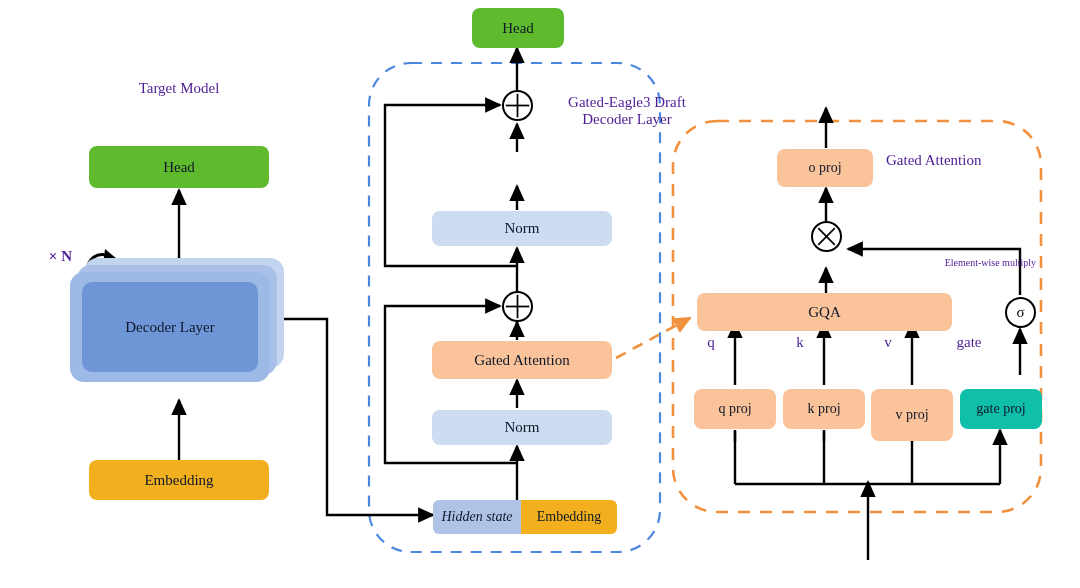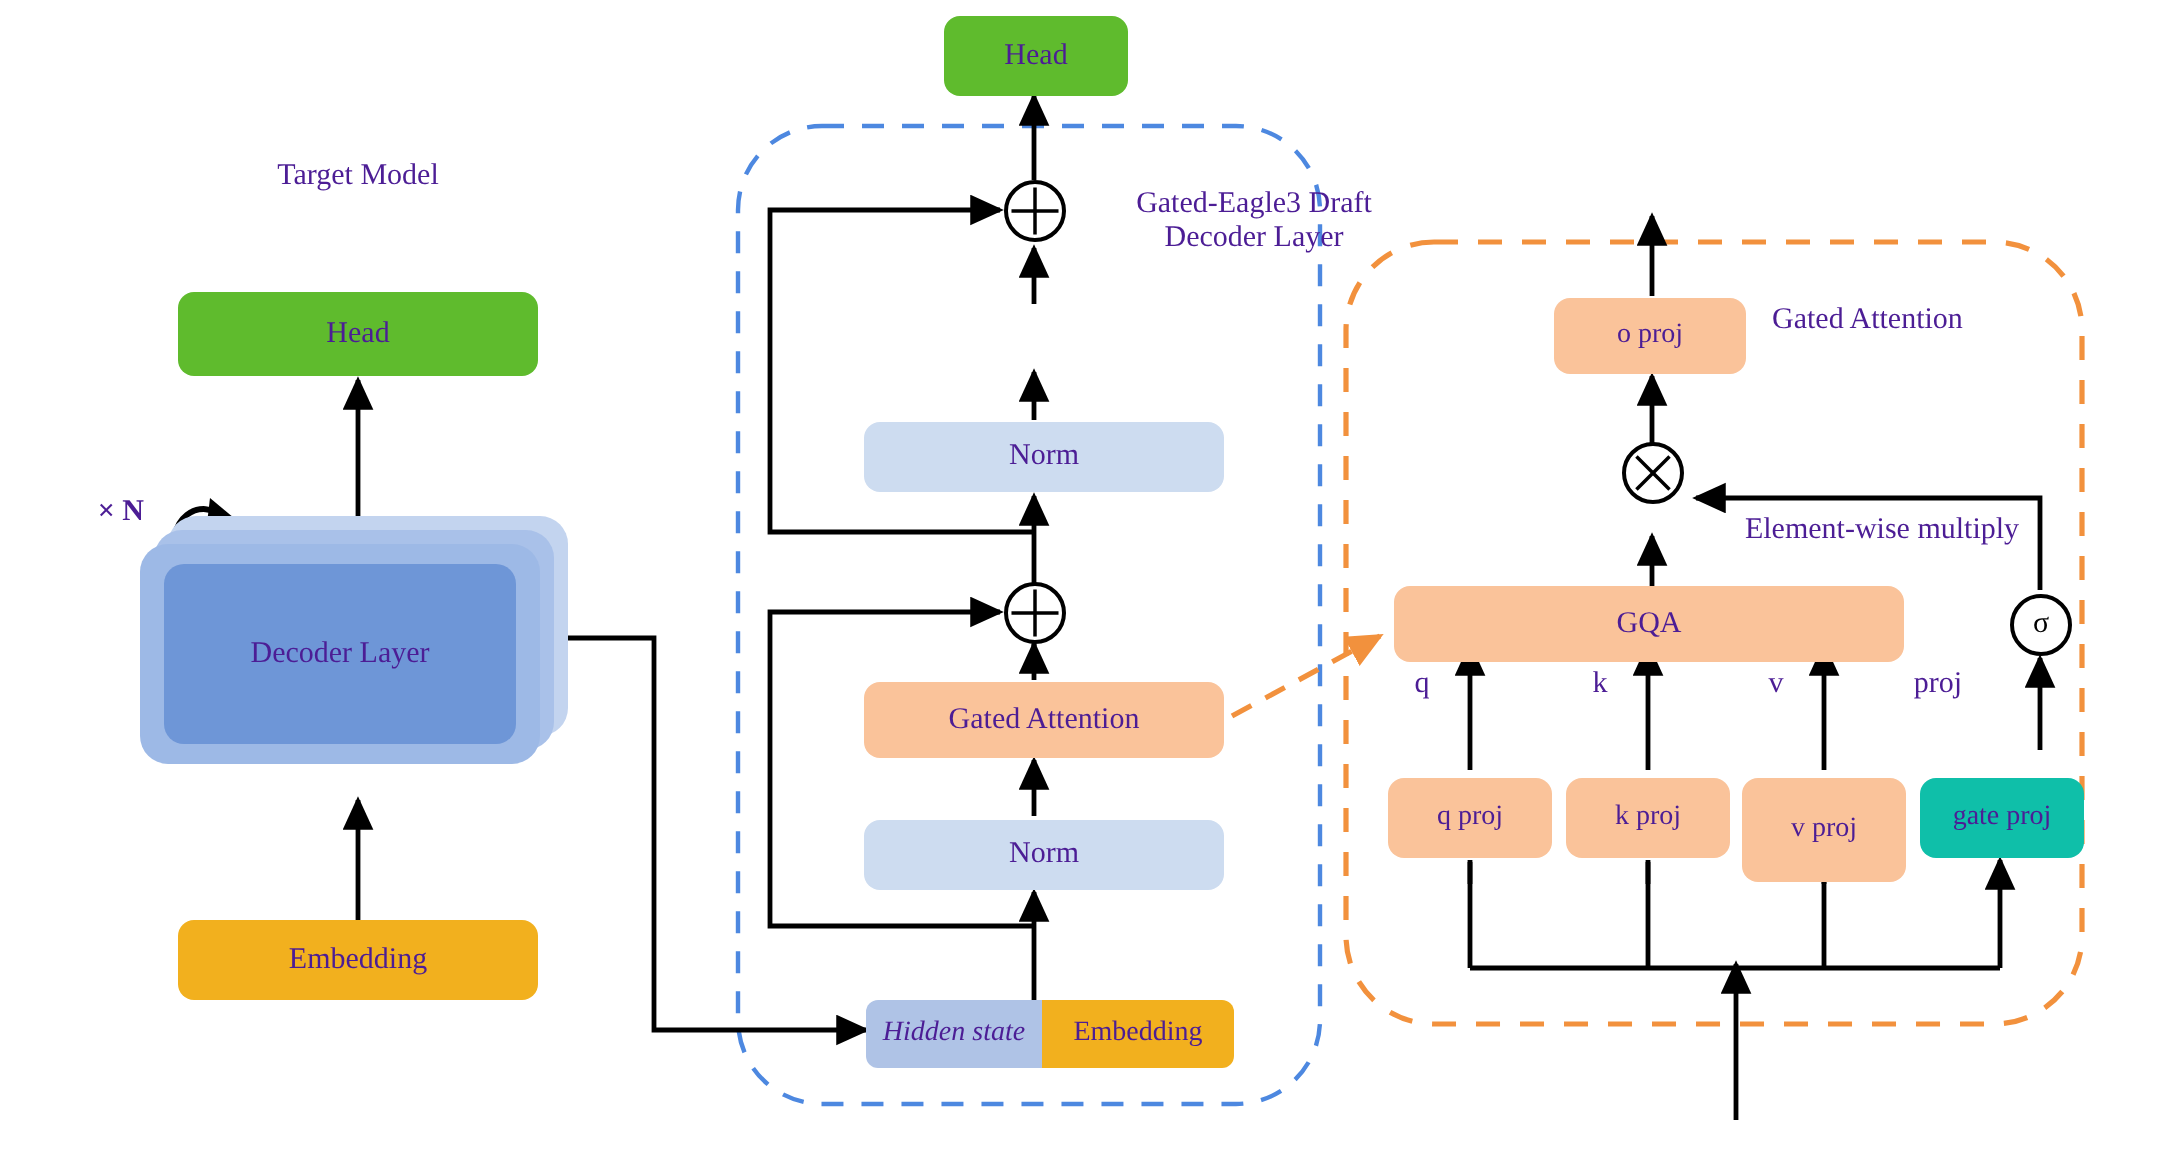--- a/index.html
+++ b/index.html
@@ -25,21 +25,21 @@
     height: 588px;
     pointer-events: none;
   }
   .node {
     position: absolute;
     display: flex;
     align-items: center;
     justify-content: center;
     box-sizing: border-box;
     text-align: center;
-    color: #4c1d95;
+    color: #0f172a;
     line-height: 1.1;
   }
   .rounded {
     border-radius: 8px;
   }
   .lbl {
     position: absolute;
     color: #4c1d95;
     white-space: pre-line;
     text-align: center;
@@ -188,34 +188,34 @@
     <span>o proj</span>
   </div>
 
   <div class="circ" style="left:811px; top:221px; width:31px; height:31px;">
     <svg width="31" height="31" viewBox="0 0 31 31">
       <line x1="6" y1="6" x2="25" y2="25" stroke="#000" stroke-width="2"></line>
       <line x1="25" y1="6" x2="6" y2="25" stroke="#000" stroke-width="2"></line>
     </svg>
   </div>
 
-  <div class="lbl" style="left:846px; top:257px; width:190px; font-size:15px; text-align:center;">Element-wise multiply</div>
+  <div class="lbl" style="left:846px; top:257px; width:190px; font-size:10px; text-align:right;">Element-wise multiply</div>
 
   <div class="node rounded" style="left:697px; top:293px; width:255px; height:38px; background:#FAC39A; font-size:15px;">
     <span>GQA</span>
   </div>
 
   <div class="circ" style="left:1005px; top:297px; width:31px; height:31px; font-size:15px;">
     <span>σ</span>
   </div>
 
   <div class="lbl" style="left:700px; top:334px; width:22px; font-size:15px;">q</div>
   <div class="lbl" style="left:789px; top:334px; width:22px; font-size:15px;">k</div>
   <div class="lbl" style="left:877px; top:334px; width:22px; font-size:15px;">v</div>
-  <div class="lbl" style="left:947px; top:334px; width:44px; font-size:15px;">proj</div>
+  <div class="lbl" style="left:947px; top:334px; width:44px; font-size:15px;">gate</div>
 
   <div class="node rounded" style="left:694px; top:389px; width:82px; height:40px; background:#FAC39A; font-size:14px;">
     <span>q proj</span>
   </div>
   <div class="node rounded" style="left:783px; top:389px; width:82px; height:40px; background:#FAC39A; font-size:14px;justify-content:center;">
     <span>k proj</span>
   </div>
   <div class="node rounded" style="left:871px; top:389px; width:82px; height:52px; background:#FAC39A; font-size:14px;">
     <span>v proj</span>
   </div>

